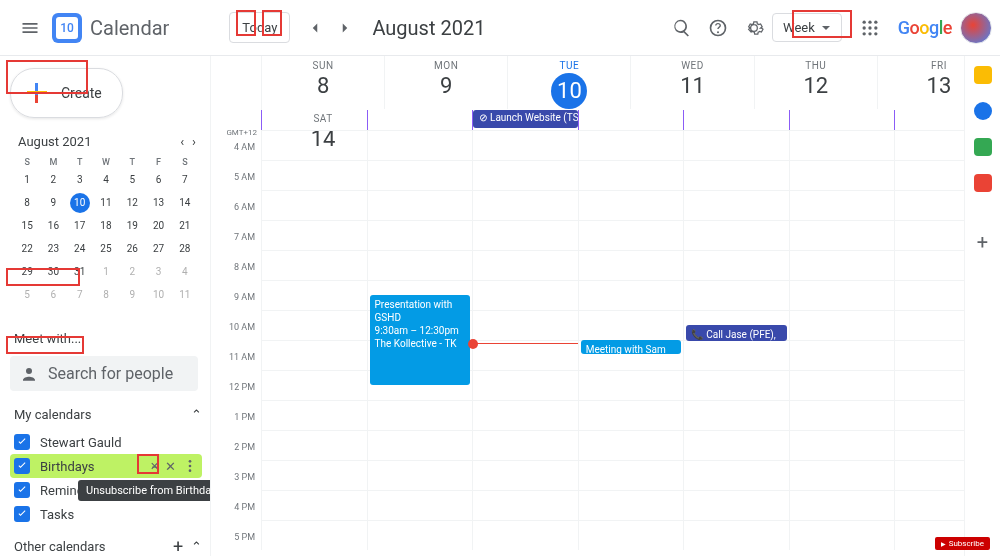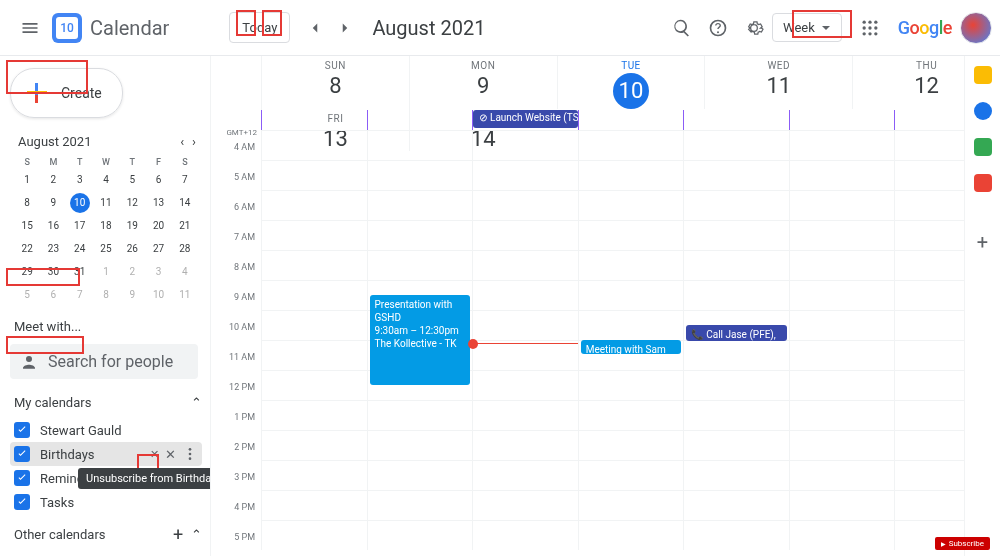--- a/index.html
+++ b/index.html
@@ -50,34 +50,34 @@
   .mini-grid .d.cur { background:#1a73e8; color:#fff; }
   .mini-grid .d.muted { color:#b0b0b0; }
 
   .section-label { font-size:13px; color:#3c4043; padding:6px 8px; display:flex; align-items:center; justify-content:space-between; cursor:pointer; }
   .search-people { display:flex; align-items:center; gap:10px; background:#f1f3f4; border-radius:4px; padding:8px 10px; margin:4px 12px 10px 4px; cursor:text; }
   .search-people svg { width:18px; height:18px; fill:#5f6368; }
   .search-people span { color:#5f6368; font-size:16px; }
 
   .cal-list { padding: 2px 8px 4px 4px; }
   .cal-item { display:flex; align-items:center; gap:10px; padding:4px 4px; font-size:13px; position:relative; }
-  .cal-item.hov { background:#e5e5e5; border-radius:4px; }
+  .cal-item.hov { background:#bef264; border-radius:4px; }
   .cbox { width:16px; height:16px; border-radius:3px; display:flex; align-items:center; justify-content:center; }
   .cbox svg{ width:12px; height:12px; fill:#fff;}
   .item-actions { margin-left:auto; display:flex; align-items:center; gap:6px; color:#5f6368;}
   .item-actions svg{ width:16px;height:16px;fill:#5f6368;}
   .tooltip { position:absolute; left:68px; top:26px; background:#3c4043; color:#fff; font-size:11px; padding:4px 8px; border-radius:3px; white-space:nowrap; z-index:10;}
 
   
   .cal-area { flex:1; display:flex; overflow:hidden; border-left:1px solid #f1f3f4; }
   .times-col { width:50px; text-align:right; padding-top: 40px; font-size:9px; color:#70757a; }
   .times-col .gmt { font-size:8px; padding-right:4px; height: 14px; }
   .times-col .t { height: 30px; padding-right:6px; }
   .grid { flex:1; position:relative; }
-  .day-headers { display:grid; grid-template-columns: repeat(5,1fr); height:54px; }
+  .day-headers { display:grid; grid-template-columns: repeat(6,1fr); height:54px; }
   .day-head { text-align:center; border-left:1px solid #f1f3f4; padding-top:4px;}
   .day-head .dow { font-size:10px; color:#70757a; letter-spacing:0.5px;}
   .day-head .dn { font-size:22px; color:#3c4043; margin-top:2px;}
   .day-head.cur .dn { background:#1a73e8; color:#fff; width:36px; height:36px; line-height:36px; border-radius:50%; margin:2px auto 0;}
   .day-head.cur .dow { color:#1a73e8; }
   .allday-row { display:grid; grid-template-columns: repeat(7,1fr); height:20px; }
   .allday-row > div { border-left:1px solid #8b5cf6; position:relative; }
   .allday-ev { position:absolute; left:0; right:0; top:0; height:18px; background:#3949ab; color:#fff; font-size:10px; padding:2px 6px; border-radius:3px; overflow:hidden; white-space:nowrap; }
   .hour-grid { position:relative; }
   .hour-rows > div { height:30px; border-top:1px solid #f1f3f4; }
@@ -227,21 +227,21 @@
           <div class="d muted">5</div>
           <div class="d muted">6</div>
           <div class="d muted">7</div>
           <div class="d muted">8</div>
           <div class="d muted">9</div>
           <div class="d muted">10</div>
           <div class="d muted">11</div>
         </div>
     </div>
 
-    <div class="section-label" style="margin-top:8px;">
+    <div class="section-label" style="margin-top:20px;">
       <span>Meet with...</span>
     </div>
     <div class="search-people">
       <svg viewBox="0 0 24 24">
           <path d="M12 12a4 4 0 100-8 4 4 0 000 8zm-8 8c0-3 5-4.5 8-4.5s8 1.5 8 4.5v1H4z"></path>
         </svg>
       <span>Search for people</span>
     </div>
 
     <div class="section-label">

